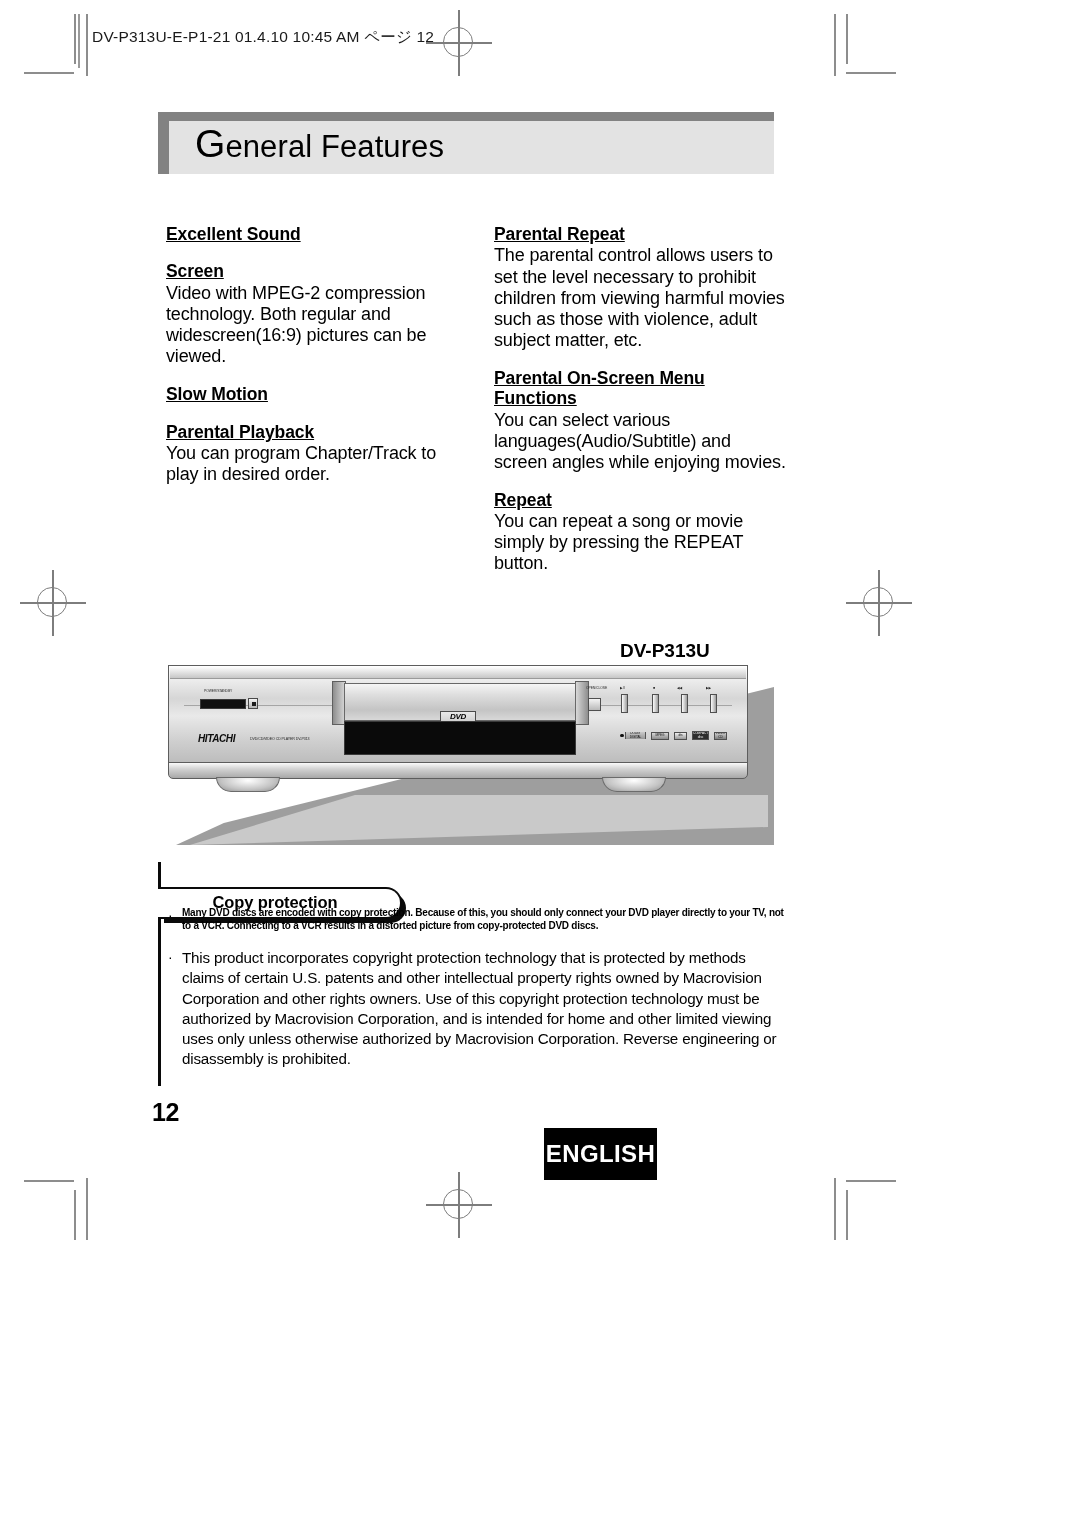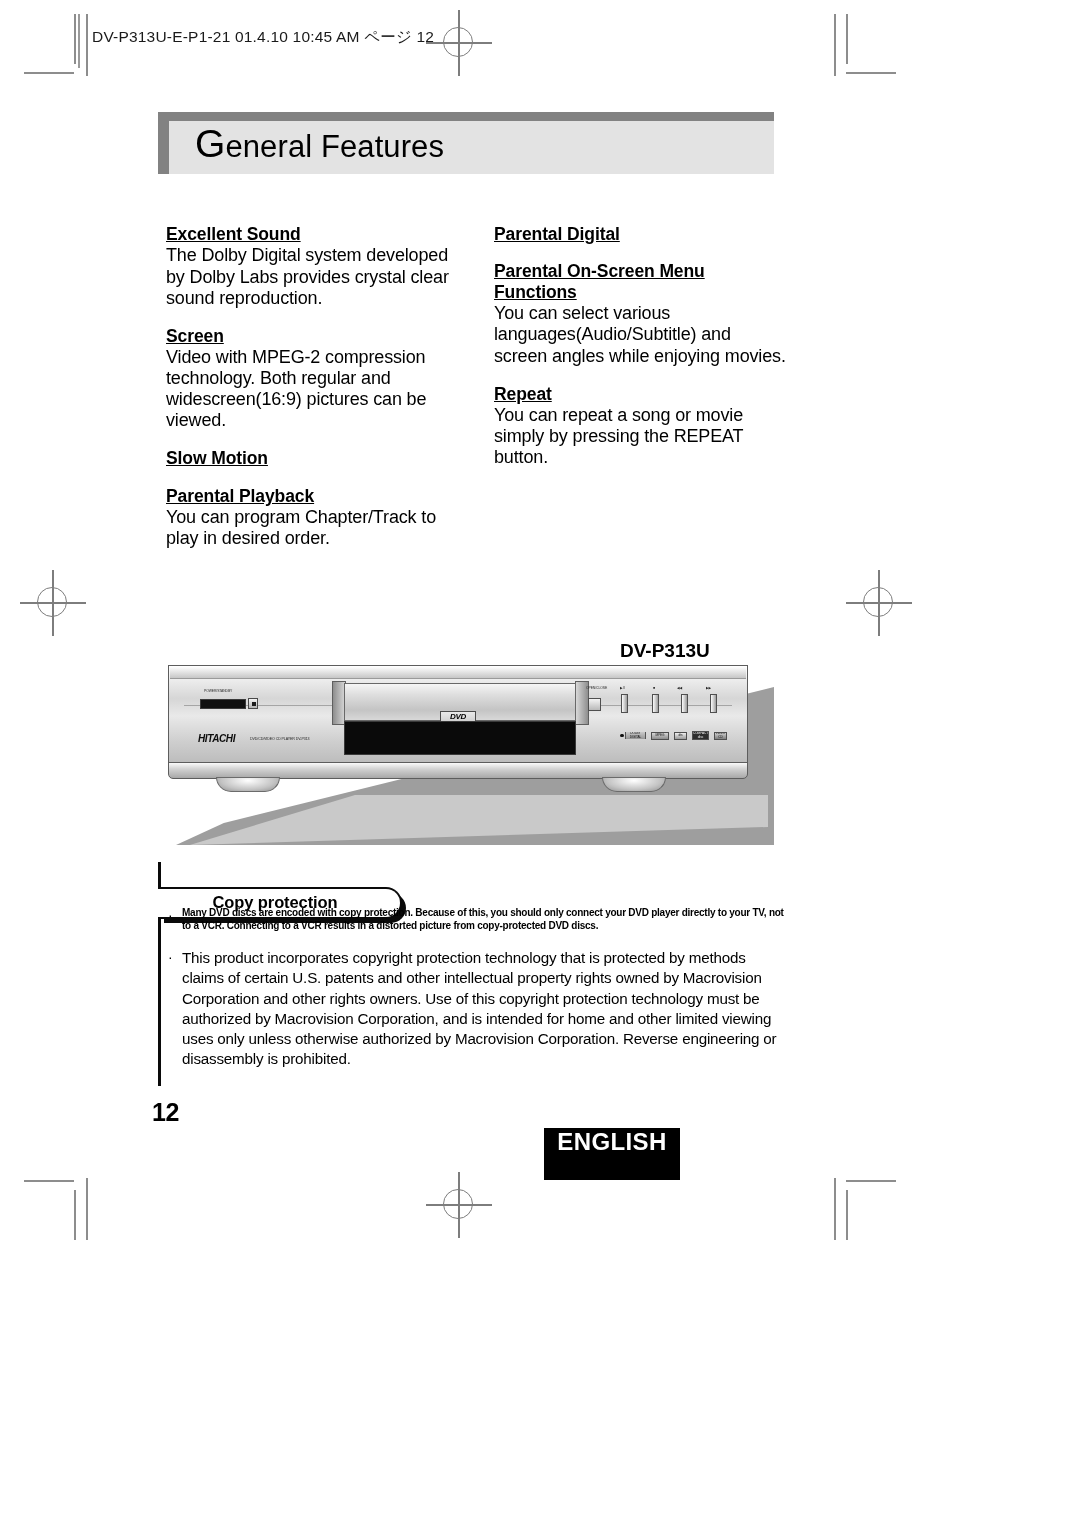--- a/index.html
+++ b/index.html
@@ -439,25 +439,25 @@
     left: 152px;
     top: 1098px;
     font-size: 25px;
     font-weight: bold;
     letter-spacing: -0.5px;
   }
   .lang-badge {
     position: absolute;
     left: 544px;
     top: 1128px;
-    width: 136px;
+    width: 113px;
     height: 52px;
     background: #000;
     display: flex;
-    align-items: flex-start;
+    align-items: center;
     justify-content: center;
   }
   .lang-badge span {
     color: #fff;
     font-size: 24px;
     font-weight: bold;
     letter-spacing: 0.4px;
   }
 </style>
 </head>
@@ -509,37 +509,37 @@
 <div class="slug">DV-P313U-E-P1-21  01.4.10 10:45 AM  ページ 12</div>
 
 <div class="title-bar">
   <h1><span class="cap">G</span><span>eneral Features</span></h1>
 </div>
 
 <div class="cols">
   <div class="col">
     <div class="feat">
       <h2>Excellent Sound</h2>
-      <p>The Dolby Digital system developed by Dolby Labs provides crystal clear sound reproduction.</p>
     </div>
     <div class="feat">
       <h2>Screen</h2>
       <p>Video with MPEG-2 compression technology. Both regular and widescreen(16:9) pictures can be viewed.</p>
     </div>
     <div class="feat">
       <h2>Slow Motion</h2>
     </div>
     <div class="feat">
       <h2>Parental Playback</h2>
       <p>You can program Chapter/Track to play in desired order.</p>
     </div>
   </div>
   <div class="col">
     <div class="feat">
-      <h2>Parental Digital</h2>
+      <h2>Parental Repeat</h2>
+      <p>The parental control allows users to set the level necessary to prohibit children from viewing harmful movies such as those with violence, adult subject matter, etc.</p>
     </div>
     <div class="feat">
       <h2>Parental On-Screen Menu Functions</h2>
       <p>You can select various languages(Audio/Subtitle) and screen angles while enjoying movies.</p>
     </div>
     <div class="feat">
       <h2>Repeat</h2>
       <p>You can repeat a song or movie simply by pressing the REPEAT button.</p>
     </div>
   </div>

